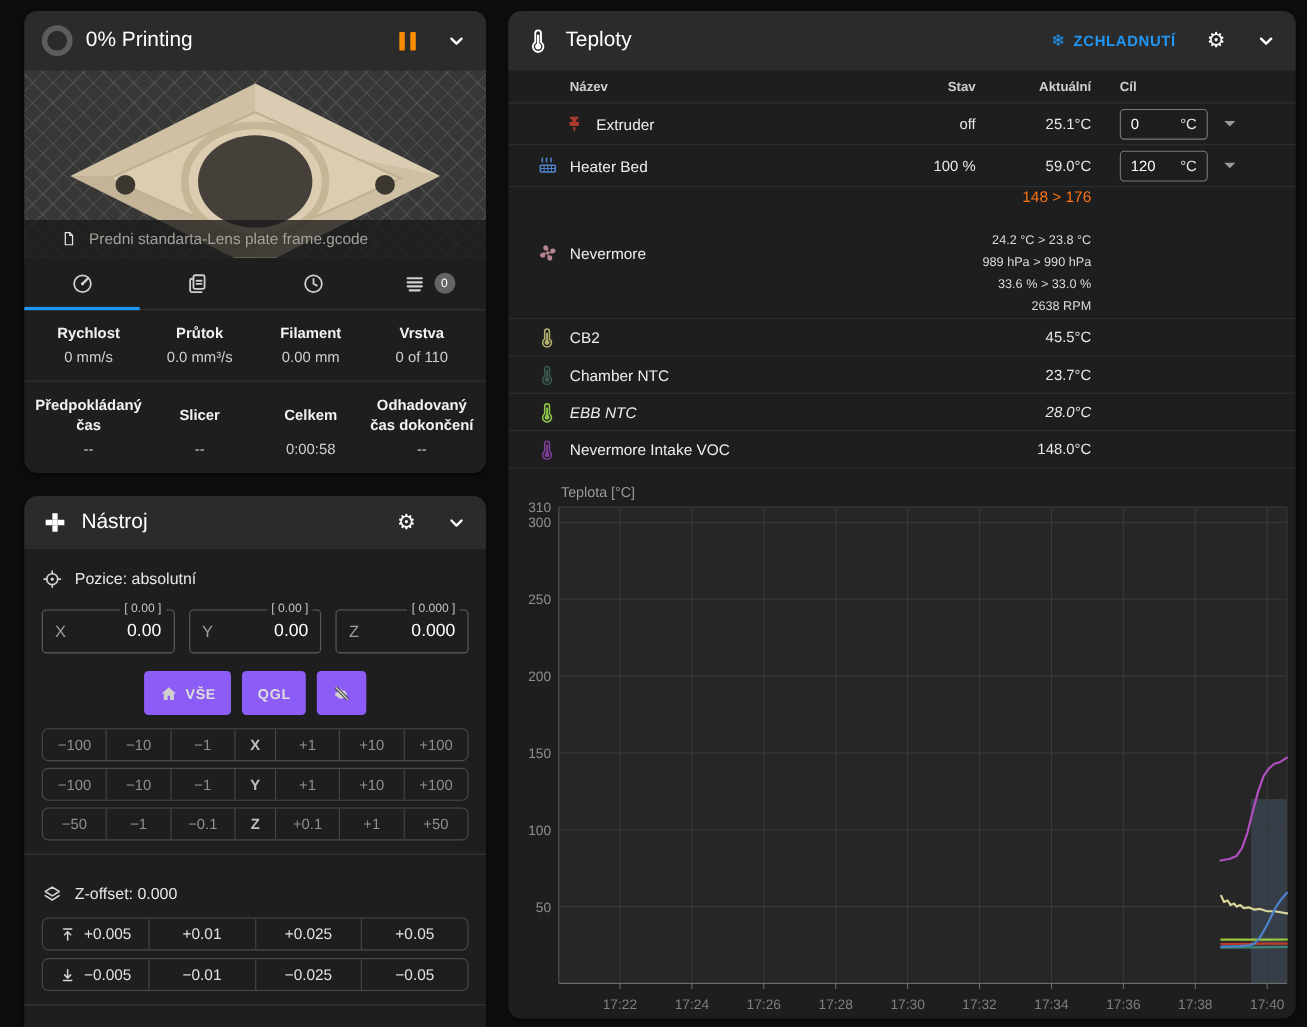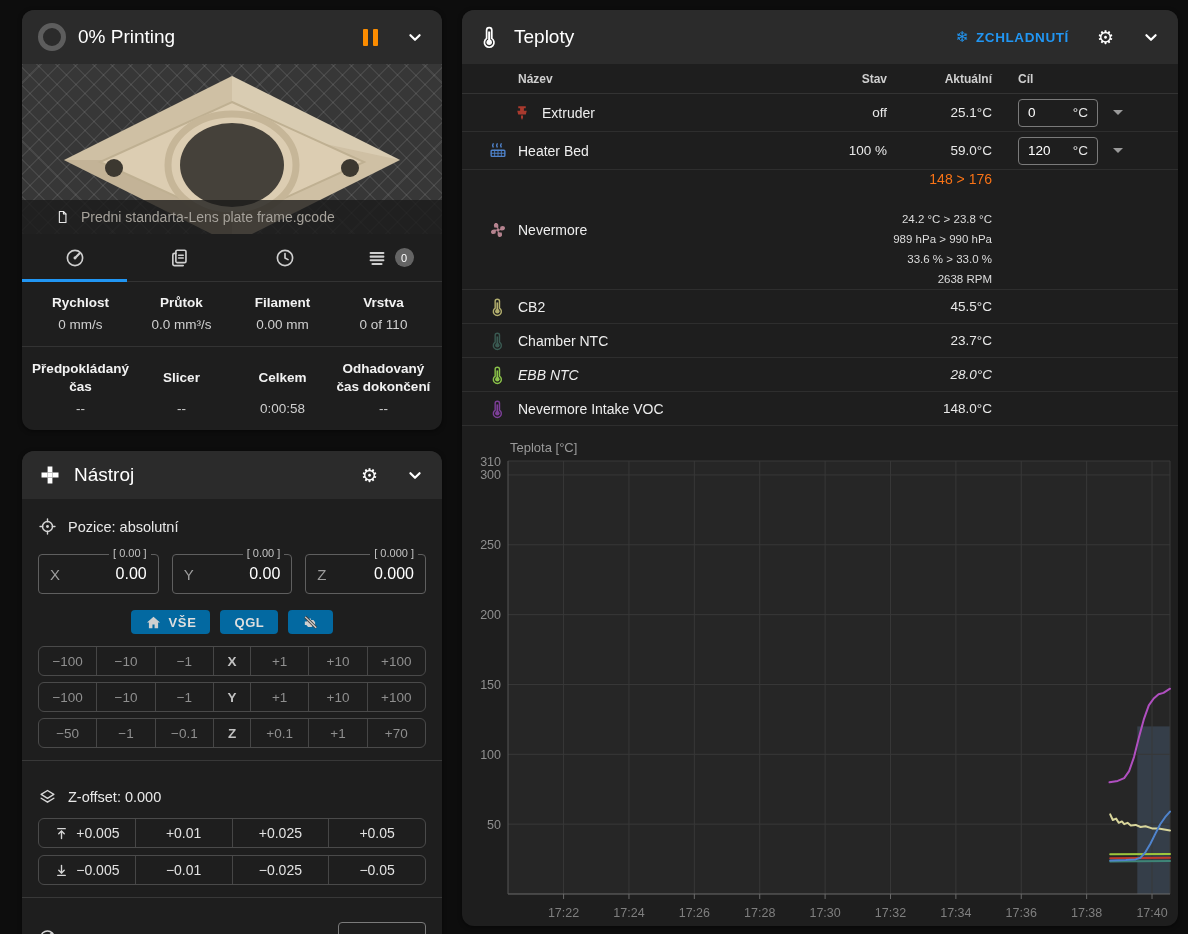--- a/index.html
+++ b/index.html
@@ -47,21 +47,21 @@
   .row-label{display:flex;align-items:center;gap:11px;font-size:14.5px;color:#e8e8e8;padding:14px 0 12px}
   .row-label .icn svg{width:19px;height:19px;color:#d6d6d6}
   .axes{display:flex;gap:13px;margin-top:6px}
   .axis-box{position:relative;flex:1;border:1px solid #5f5f5f;border-radius:4px;height:40px;
     display:flex;align-items:center;justify-content:space-between;padding:0 11px;cursor:text}
   .axis-box .legend{position:absolute;top:-8px;right:7px;background:#1e1e1e;padding:0 4px;
     font-size:11px;color:#c3c3c3;white-space:nowrap}
   .axis-l{color:#9e9e9e;font-size:15px}
   .axis-v{color:#fff;font-size:16px}
   .homing{display:flex;justify-content:center;gap:10px;margin:16px 0 12px}
-  .hbtn{background:#0369a1;border-radius:4px;height:24px;display:flex;align-items:center;gap:7px;
+  .hbtn{background:#8b5cf6;border-radius:4px;height:40px;display:flex;align-items:center;gap:7px;
     padding:0 14px;font-size:13px;font-weight:bold;color:#dedede;letter-spacing:.6px;cursor:pointer}
   .hbtn svg{width:17px;height:17px}
   .jog-row{display:flex;border:1px solid #4a4a4a;border-radius:6px;height:30px;margin-bottom:6px;overflow:hidden}
   .jog-cell{flex:1.6;display:flex;align-items:center;justify-content:center;font-size:13.5px;
     color:#8f8f8f;border-left:1px solid #464646;cursor:pointer}
   .jog-cell:first-child{border-left:none}
   .jog-cell.axis{flex:1;color:#c2c2c2;font-weight:bold;cursor:default}
   .divider{height:1px;background:#383838;margin:12px -16px}
   .zrow{display:flex;border:1px solid #4a4a4a;border-radius:6px;height:30px;margin-bottom:7px;overflow:hidden}
   .zcell{flex:1;display:flex;align-items:center;justify-content:center;gap:7px;font-size:14px;
@@ -308,21 +308,21 @@
               <span class="jog-cell">+10</span>
               <span class="jog-cell">+100</span>
             </div>
             <div class="jog-row">
               <span class="jog-cell">−50</span>
               <span class="jog-cell">−1</span>
               <span class="jog-cell">−0.1</span>
               <span class="jog-cell axis">Z</span>
               <span class="jog-cell">+0.1</span>
               <span class="jog-cell">+1</span>
-              <span class="jog-cell">+70</span>
+              <span class="jog-cell">+50</span>
             </div>
           </div>
         <div class="divider"></div>
         <div class="row-label">
           <span class="icn" id="layers-ico">
               <svg viewBox="0 0 24 24" fill="none" stroke="currentColor" stroke-width="1.8" stroke-linecap="round" stroke-linejoin="round">
                 <path d="M12 4.4 20 9.4l-8 5-8-5z"></path>
                 <path d="M4 14.2l8 5 8-5"></path>
               </svg>
             </span>

